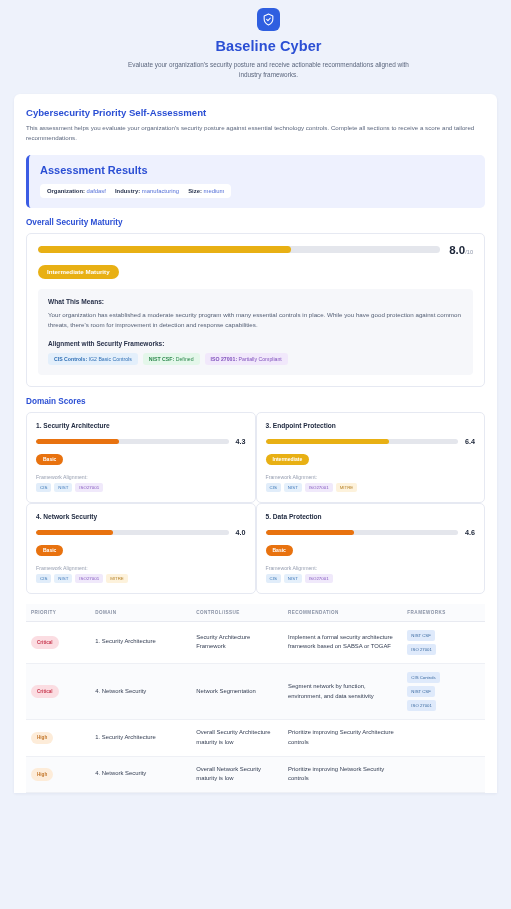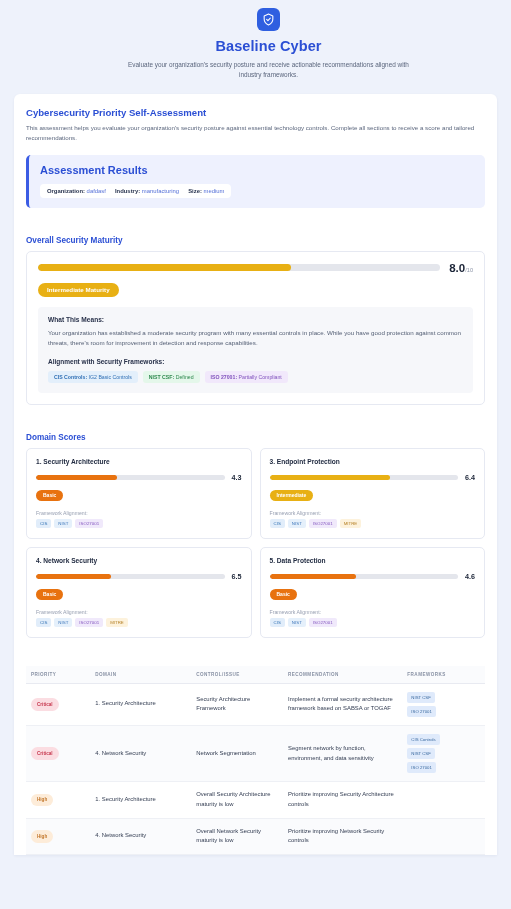--- a/index.html
+++ b/index.html
@@ -50,21 +50,21 @@
   .meta-pill {
     display: inline-flex; gap: 9px; align-items: center; flex-wrap: wrap;
     margin-top: 8px; background: #fff; border-radius: 4px;
     padding: 4px 7px; font-size: 5.9px;
   }
   .meta-item { white-space: nowrap; }
   .meta-key { font-weight: bold; color: #2a3550; }
   .meta-val { color: #5570d8; }
 
   
-  .block { margin-top: 28px; }
+  .block { margin-top: 10px; }
   .block-head {
     font-size: 8.2px; font-weight: bold; color: #2b4fd4; margin-bottom: 6px;
   }
   .maturity-card {
     border: 1px solid #e6e9f2; border-radius: 5px; padding: 10px 11px 11px;
   }
   .score-row { display: flex; align-items: center; gap: 9px; }
   .bar-track {
     flex: 1; height: 7px; background: #e4e6ec; border-radius: 4px; overflow: hidden;
   }
@@ -85,21 +85,21 @@
   .fw-chip {
     padding: 3px 6px; border-radius: 3px; font-size: 5.2px; white-space: nowrap;
   }
   .fw-chip b { font-weight: bold; }
   .fw-cis { background: #e3effb; color: #2f6fb5; }
   .fw-nist { background: #e4f7ea; color: #2f8a4f; }
   .fw-iso { background: #f1e8fb; color: #8152bd; }
 
   
   .domain-grid {
-    display: grid; grid-template-columns: 1fr 1fr; gap: 8px;
+    display: grid; grid-template-columns: 1fr 1fr; 
   }
   .domain-card {
     border: 1px solid #e6e9f2; border-radius: 5px; padding: 9px 9px 10px;
   }
   .dom-name { font-size: 6.6px; font-weight: bold; color: #222c42; }
   .dom-score-row { display: flex; align-items: center; gap: 7px; margin-top: 8px; }
   .dom-track {
     flex: 1; height: 5px; background: #e4e6ec; border-radius: 3px; overflow: hidden;
   }
   .dom-fill { height: 100%; border-radius: 3px; }
@@ -226,21 +226,21 @@
             </div><div class="dom-chip" style="background: rgb(232, 176, 20);">Intermediate</div><div class="align-label">Framework Alignment:</div><div class="tag-row">
               <span class="tag t-cis">CIS</span>
               <span class="tag t-nist">NIST</span>
               <span class="tag t-iso">ISO27001</span>
               <span class="tag t-mitre">MITRE</span>
             </div></div>
           <div class="domain-card"><div class="dom-name">4. Network Security</div><div class="dom-score-row">
               <div class="dom-track">
                 <div class="dom-fill" style="width: 40%; background: rgb(232, 114, 15);"></div>
               </div>
-              <div class="dom-num">6.5</div>
+              <div class="dom-num">4.0</div>
             </div><div class="dom-chip" style="background: rgb(232, 114, 15);">Basic</div><div class="align-label">Framework Alignment:</div><div class="tag-row">
               <span class="tag t-cis">CIS</span>
               <span class="tag t-nist">NIST</span>
               <span class="tag t-iso">ISO27001</span>
               <span class="tag t-mitre">MITRE</span>
             </div></div>
           <div class="domain-card"><div class="dom-name">5. Data Protection</div><div class="dom-score-row">
               <div class="dom-track">
                 <div class="dom-fill" style="width: 46%; background: rgb(232, 114, 15);"></div>
               </div>

